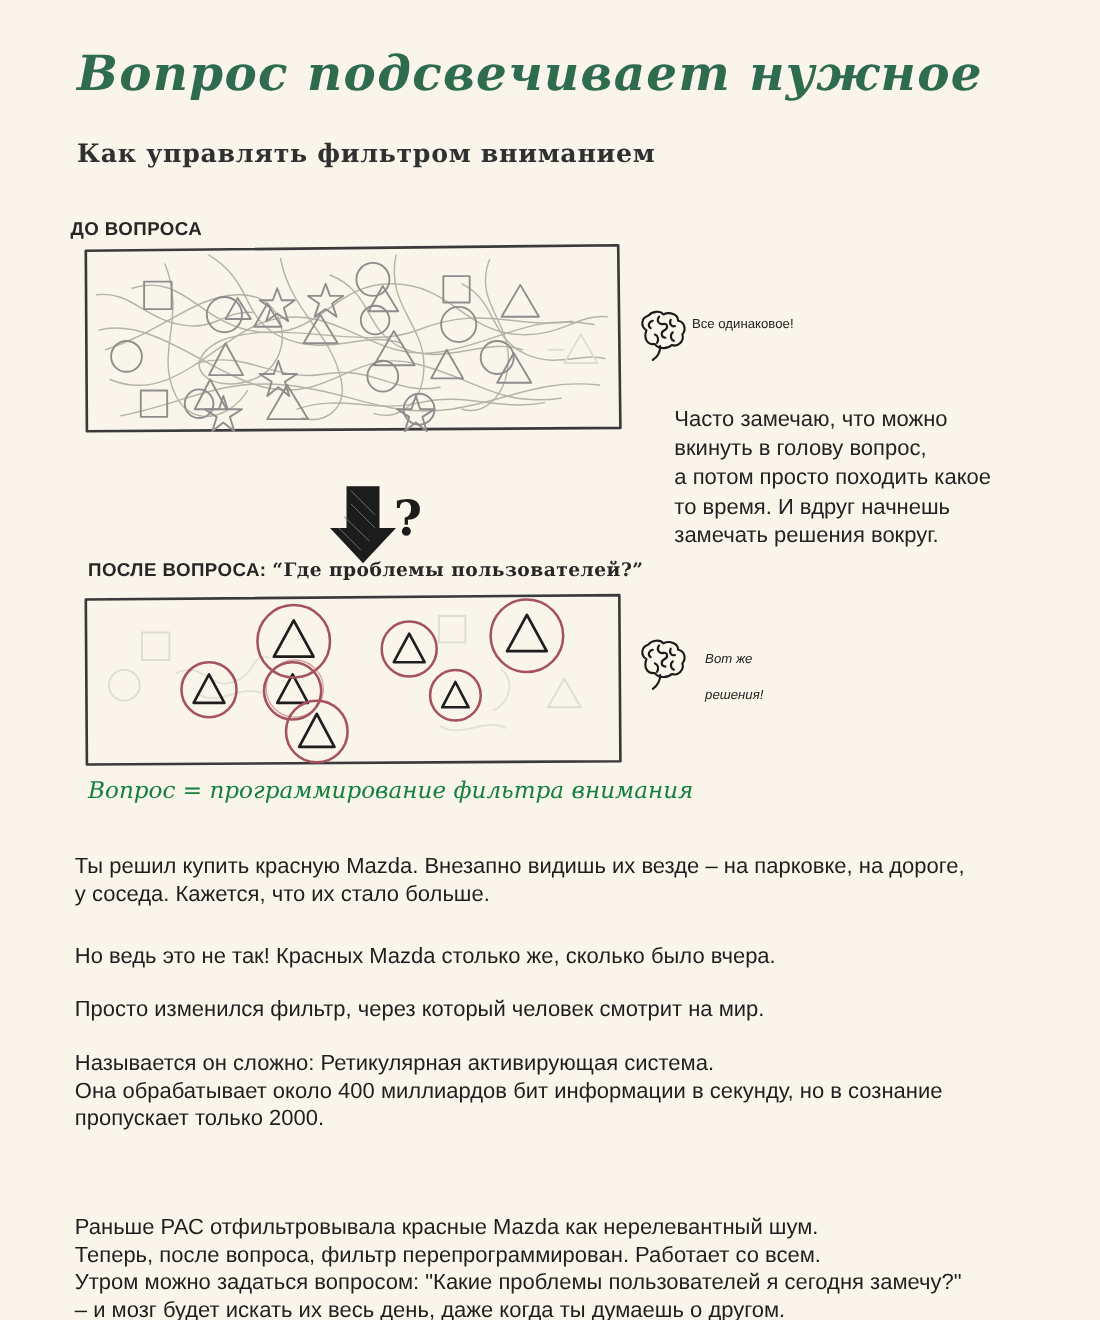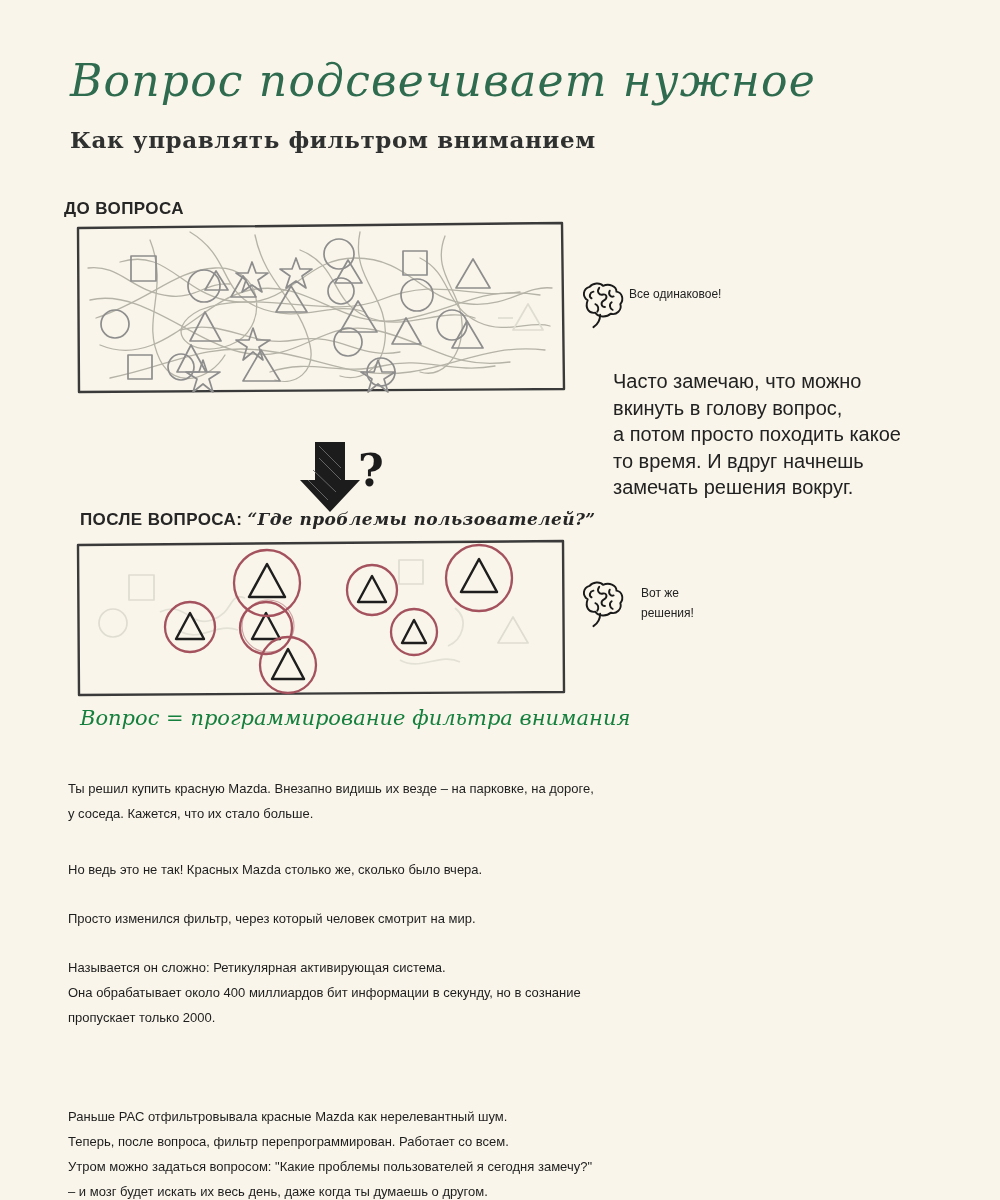--- a/index.html
+++ b/index.html
@@ -18,24 +18,24 @@
     position: relative;
     width: 1000px;
     height: 1200px;
     background: #f9f5ea;
   }
 
   
   .title {
     position: absolute;
     left: 70px;
-    top: 55px;
+    top: 42px;
     font-family: "DejaVu Serif", serif;
     font-style: italic;
-    font-weight: normal;
+    font-weight: bold;
     font-size: 44px;
     letter-spacing: 1.2px;
     color: #2e6b4f;
     white-space: nowrap;
   }
   .subtitle {
     position: absolute;
     left: 70px;
     top: 126px;
     font-family: "DejaVu Serif", serif;
@@ -53,21 +53,20 @@
     font-size: 17px;
     font-weight: bold;
     letter-spacing: 0.4px;
     color: #262626;
     white-space: nowrap;
   }
   #label-before { left: 64px; top: 199px; }
   #label-after  { left: 80px; top: 509px; }
   #label-after .quoted {
     font-family: "DejaVu Serif", serif;
-    font-style: italic;
     font-weight: bold;
     font-size: 17px;
   }
 
   .flow-caption {
     position: absolute;
     left: 190px;
     top: 405px;
     font-family: "DejaVu Serif", serif;
     font-style: italic;
@@ -101,42 +100,43 @@
   .note-shout {
     position: absolute;
     font-family: "Liberation Sans", sans-serif;
     font-size: 12px;
     color: #222;
     white-space: nowrap;
   }
   #note-same { left: 629px; top: 287px; }
   #note-solutions {
     left: 641px; top: 583px;
-    line-height: 20px;
+    line-height: 32px;
     white-space: pre-line;
+    font-style: italic;
   }
   .note-para {
     position: absolute;
     left: 613px;
     top: 368px;
     width: 330px;
     font-family: "Liberation Sans", sans-serif;
     font-size: 20px;
     line-height: 26.5px;
     color: #222;
     white-space: pre-line;
   }
 
   
   .body-block {
     position: absolute;
     left: 68px;
     width: 880px;
     font-family: "Liberation Sans", sans-serif;
-    font-size: 13px;
+    font-size: 20px;
     line-height: 25px;
     color: #1e1e1e;
     white-space: pre-line;
   }
   #para-1 { top: 776px; }
   #para-2 { top: 857px; }
   #para-3 { top: 906px; }
   #para-4 { top: 955px; }
   #para-5 { top: 1056px; margin-top: 48px; }
 </style>

